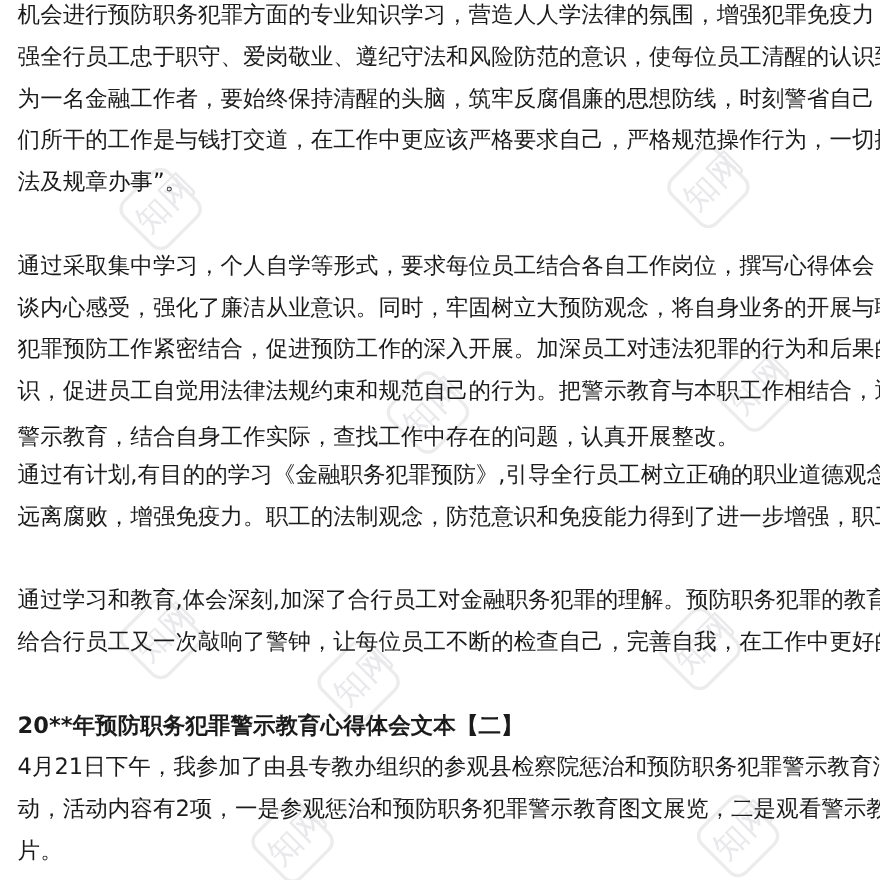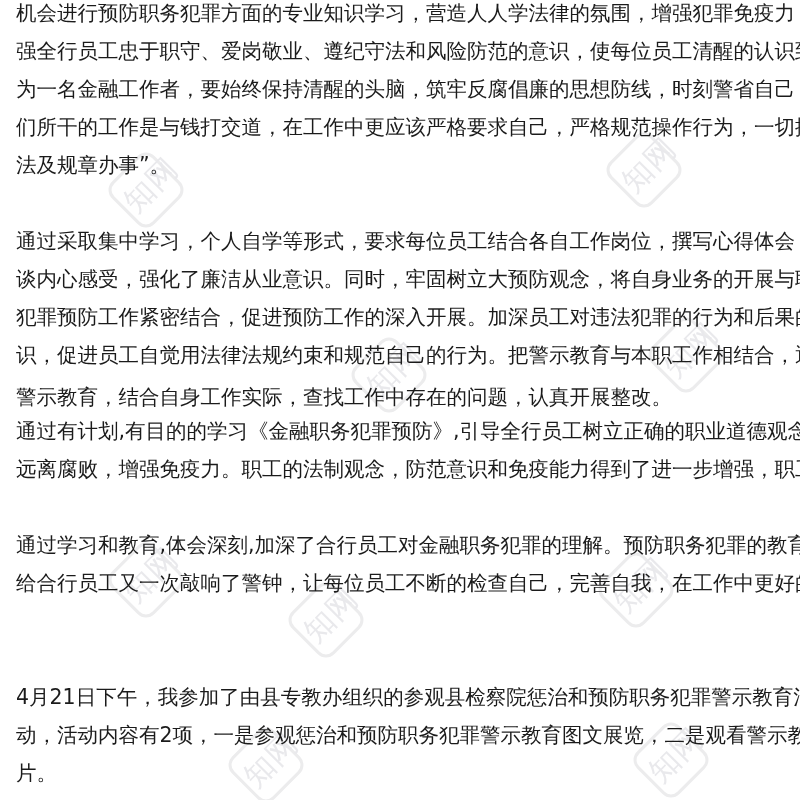--- a/index.html
+++ b/index.html
@@ -599,20 +599,21 @@
         <span>我</span>
         <span>，</span>
         <span>在</span>
         <span>工</span>
         <span>作</span>
         <span>中</span>
         <span>更</span>
         <span>好</span>
         <span>的</span>
       </div>
+      <div class="line bold" style="top: 640px;">20**年预防职务犯罪警示教育心得体会文本【二】</div>
       <div class="line j" style="top: 678px;">
         <span>4</span>
         <span> </span>
         <span>月</span>
         <span> </span>
         <span>2</span>
         <span>1</span>
         <span> </span>
         <span>日</span>
         <span>下</span>

